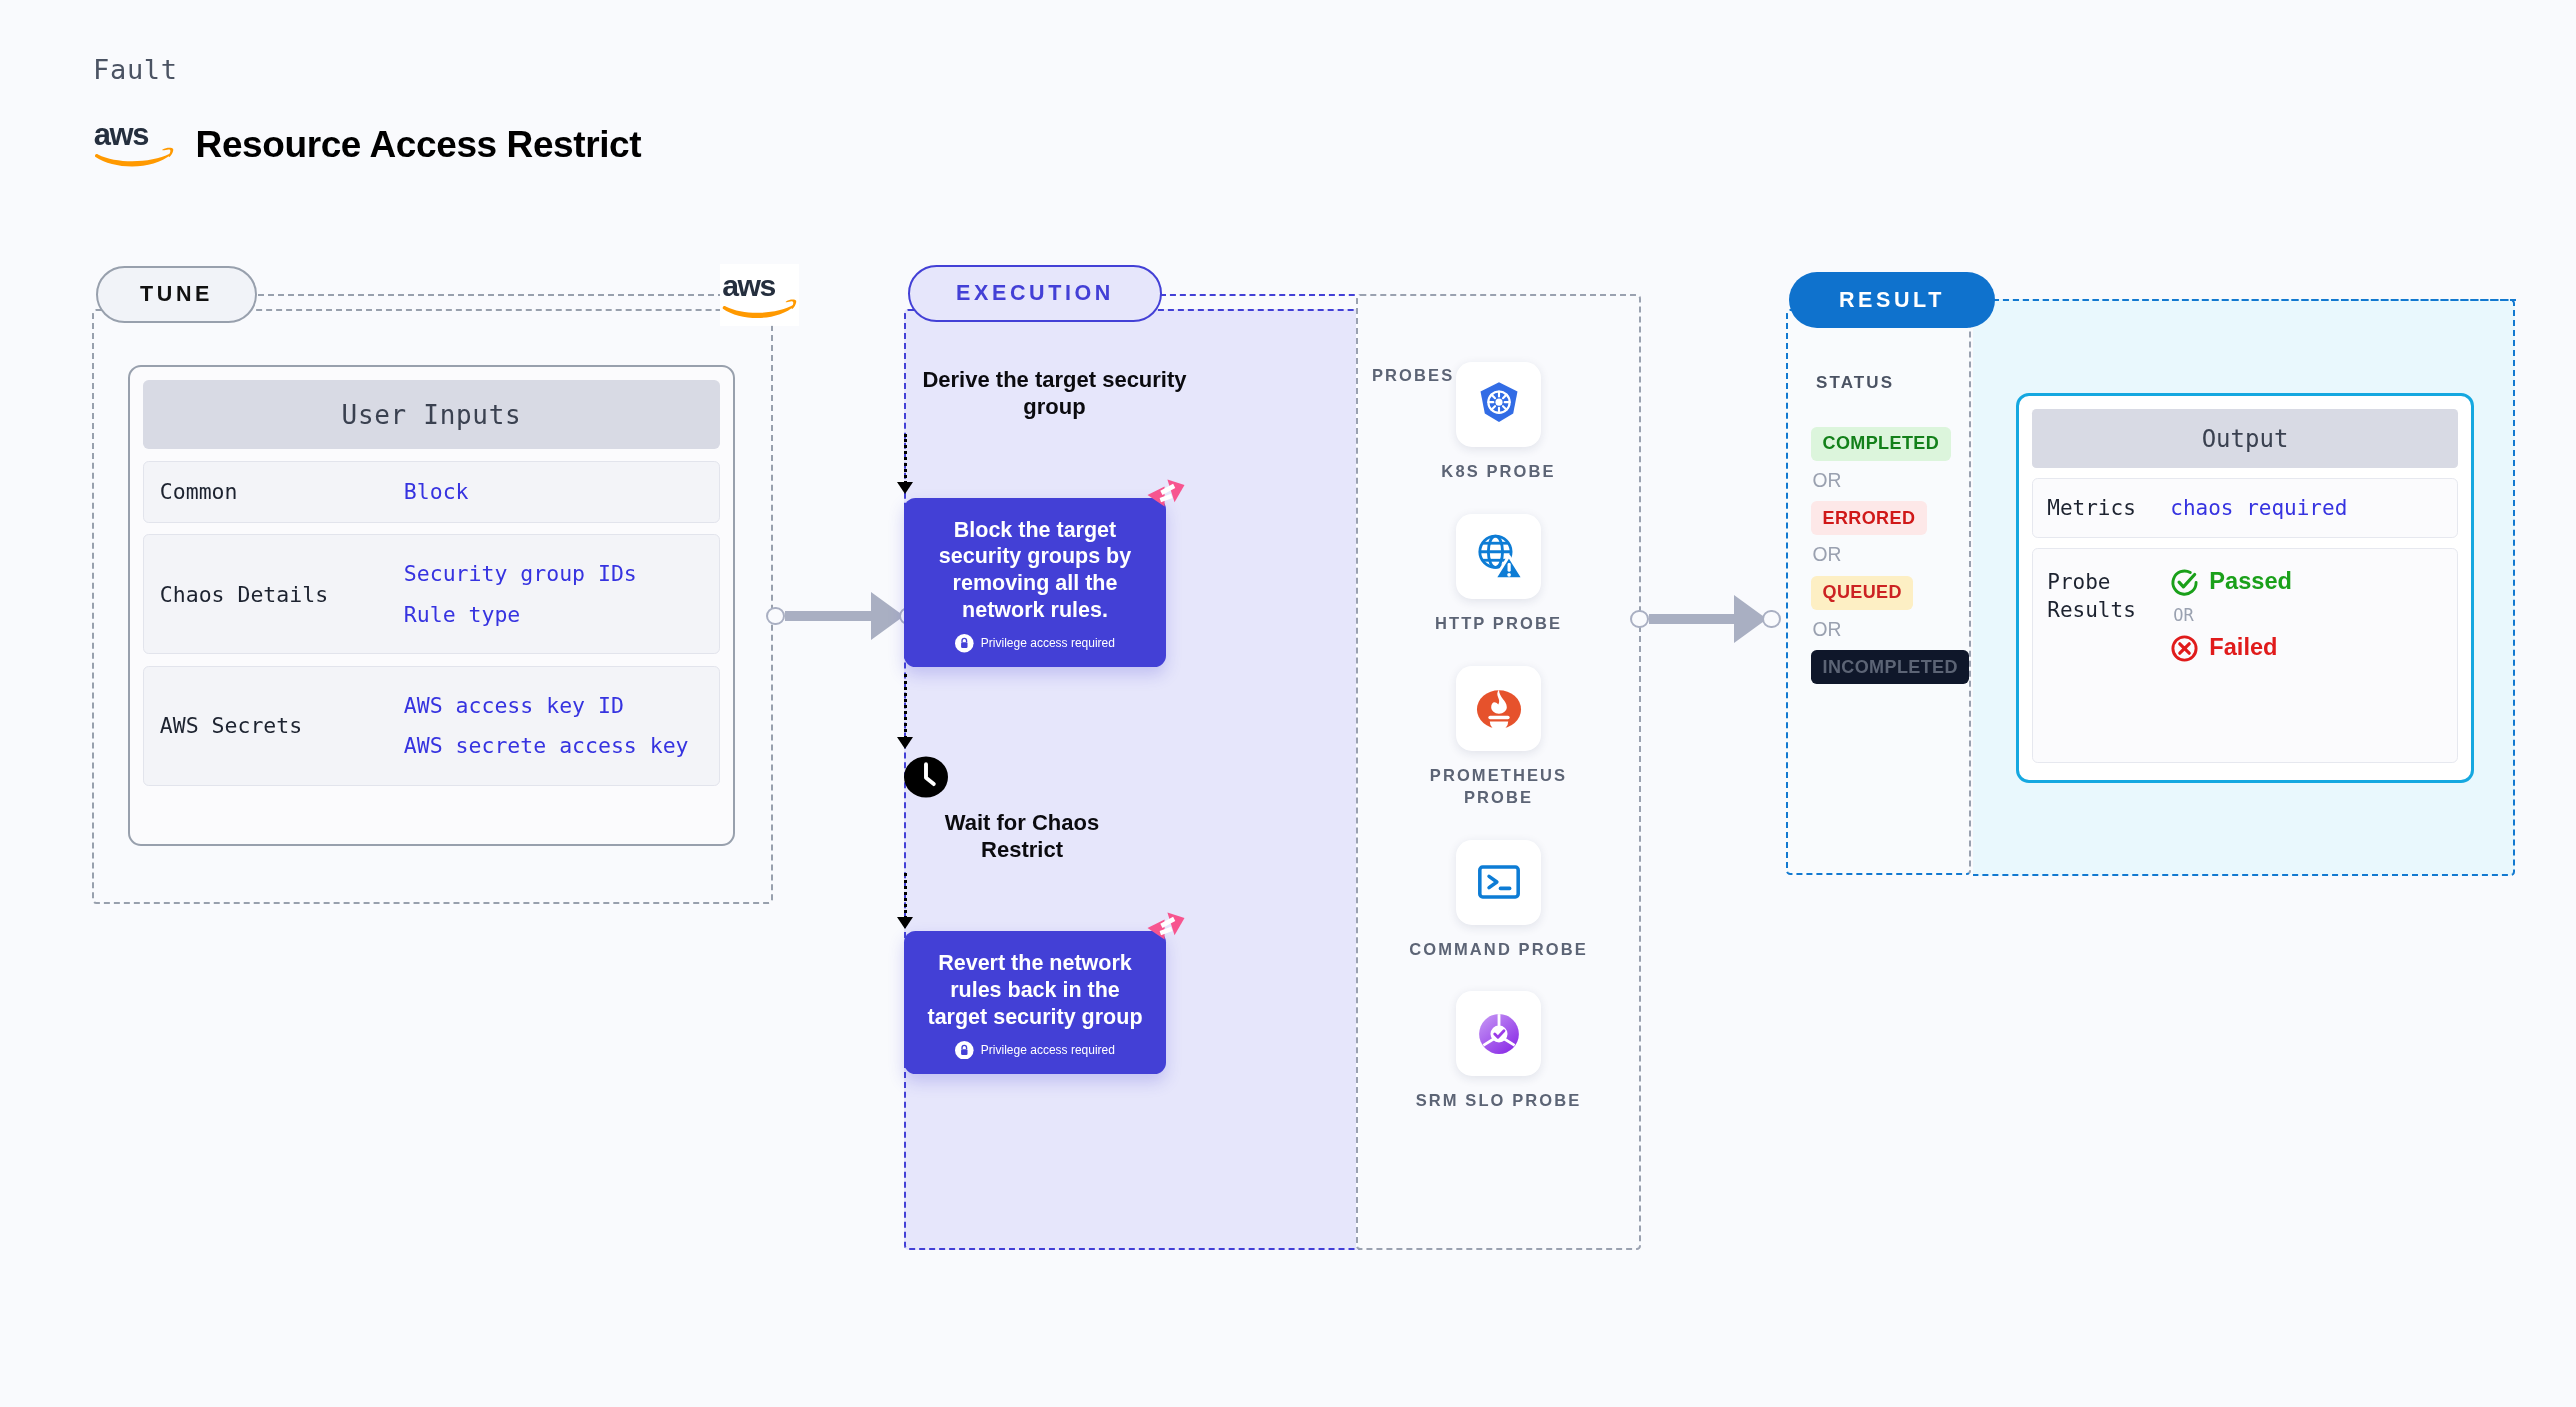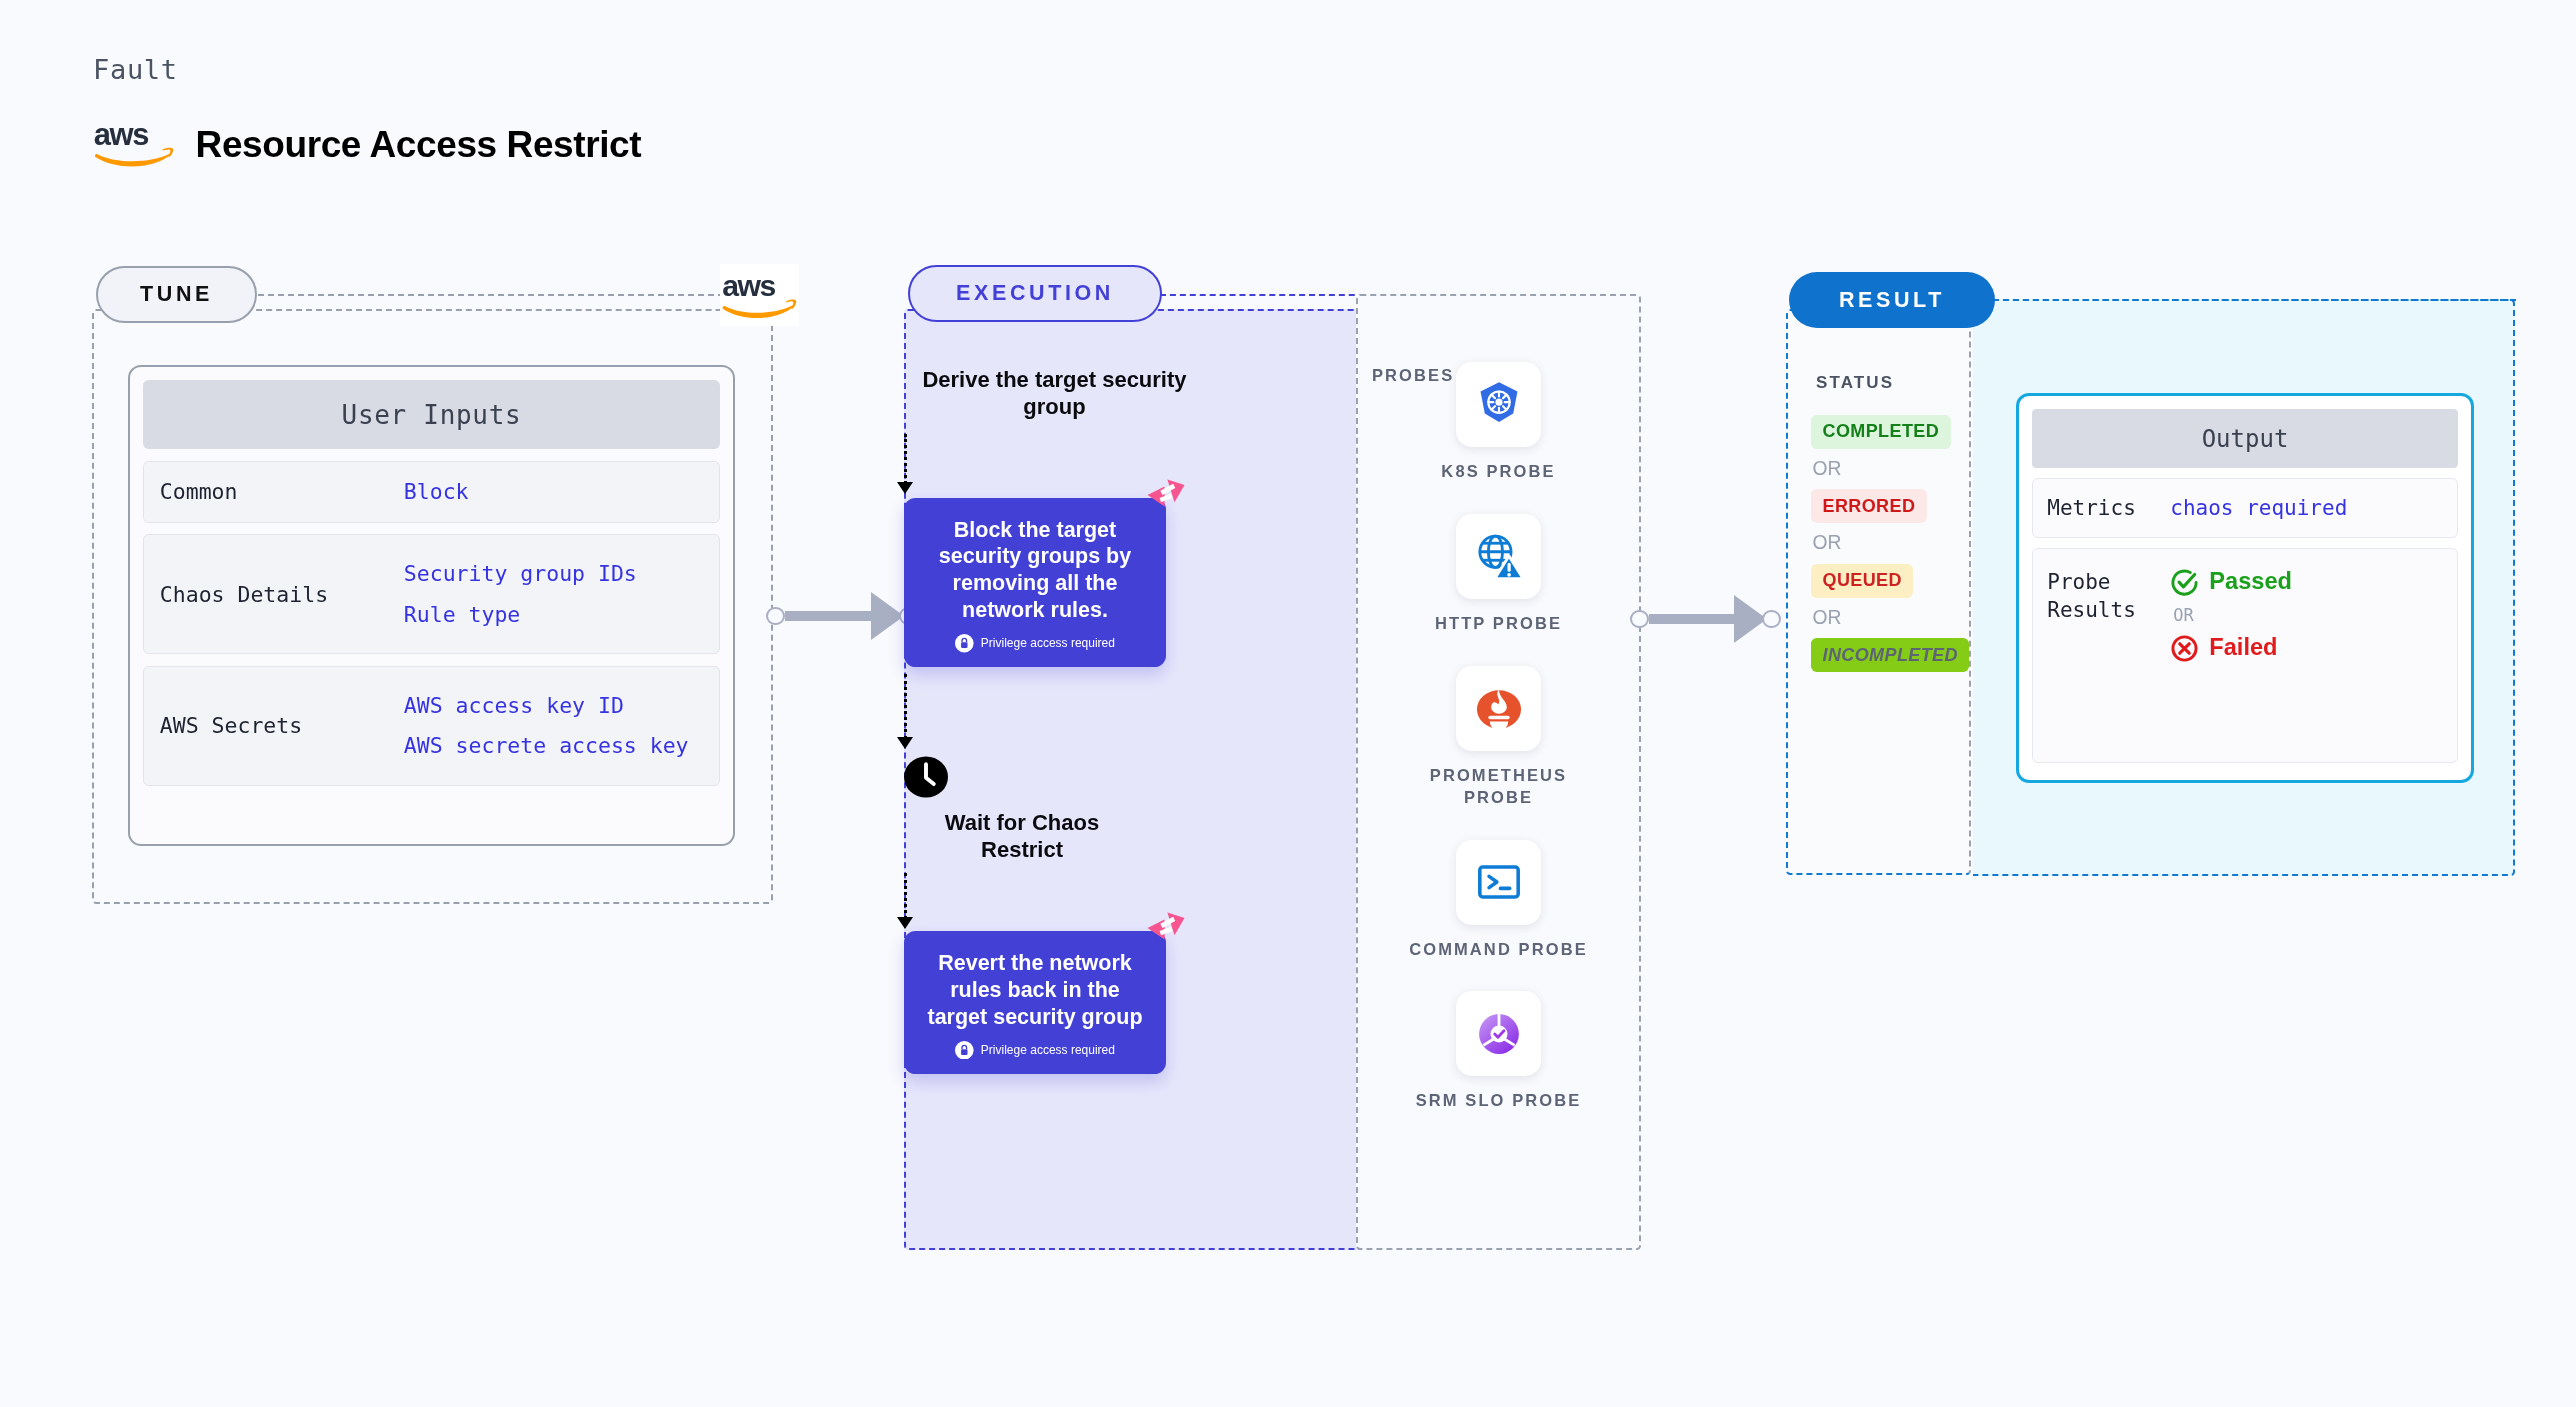--- a/index.html
+++ b/index.html
@@ -183,21 +183,21 @@
   #result-outer {
     position: absolute; left: 1973px; top: 299px; width: 542px; height: 577px;
     border: 2.9px dashed #1279d0; border-left: none; border-radius: 0 4.3px 4.3px 0;
     background: #e9f8fd;
   }
   .status-title {
     position: absolute; left: 1816px; top: 373px;
     font-size: 17px; font-weight: 700; color: #4b5363; letter-spacing: 2.1px;
   }
   .status-stack {
-    position: absolute; left: 1811px; top: 415px; width: 165px;
+    position: absolute; left: 1811px; top: 427px; width: 165px;
     display: flex; flex-direction: column; align-items: flex-start;
   }
   .status-chip {
     border-radius: 5.7px; padding: 6.4px 11.5px;
     font-size: 18px; font-weight: 700; letter-spacing: 0.4px;
   }
   .or-text { font-size: 19.3px; color: #9aa1b0; margin: 9.3px 0 9.3px 1.4px; }
 
   .output-card {
     position: absolute; left: 2016px; top: 393px; width: 458px; height: 390px;
@@ -471,21 +471,21 @@
   <div class="badge" id="result-badge">RESULT</div>
 
   <div class="status-title">STATUS</div>
   <div class="status-stack">
     <div class="status-chip" style="background:#dcf5dc; color:#13801a;">COMPLETED</div>
     <div class="or-text">OR</div>
     <div class="status-chip" style="background:#fde8e8; color:#d01818;">ERRORED</div>
     <div class="or-text">OR</div>
     <div class="status-chip" style="background:#fdefc4; color:#cc2222;">QUEUED</div>
     <div class="or-text">OR</div>
-    <div class="status-chip" style="background:#84cc16; color:#5c6475;font-style:italic;">INCOMPLETED</div>
+    <div class="status-chip" style="background:#0f172a; color:#5c6475;">INCOMPLETED</div>
   </div>
 
   <div class="output-card">
     <div class="output-head">Output</div>
 
     <div class="out-row" id="out-metrics">
       <div class="out-key">Metrics</div>
       <div class="out-val">chaos required</div>
     </div>
 

